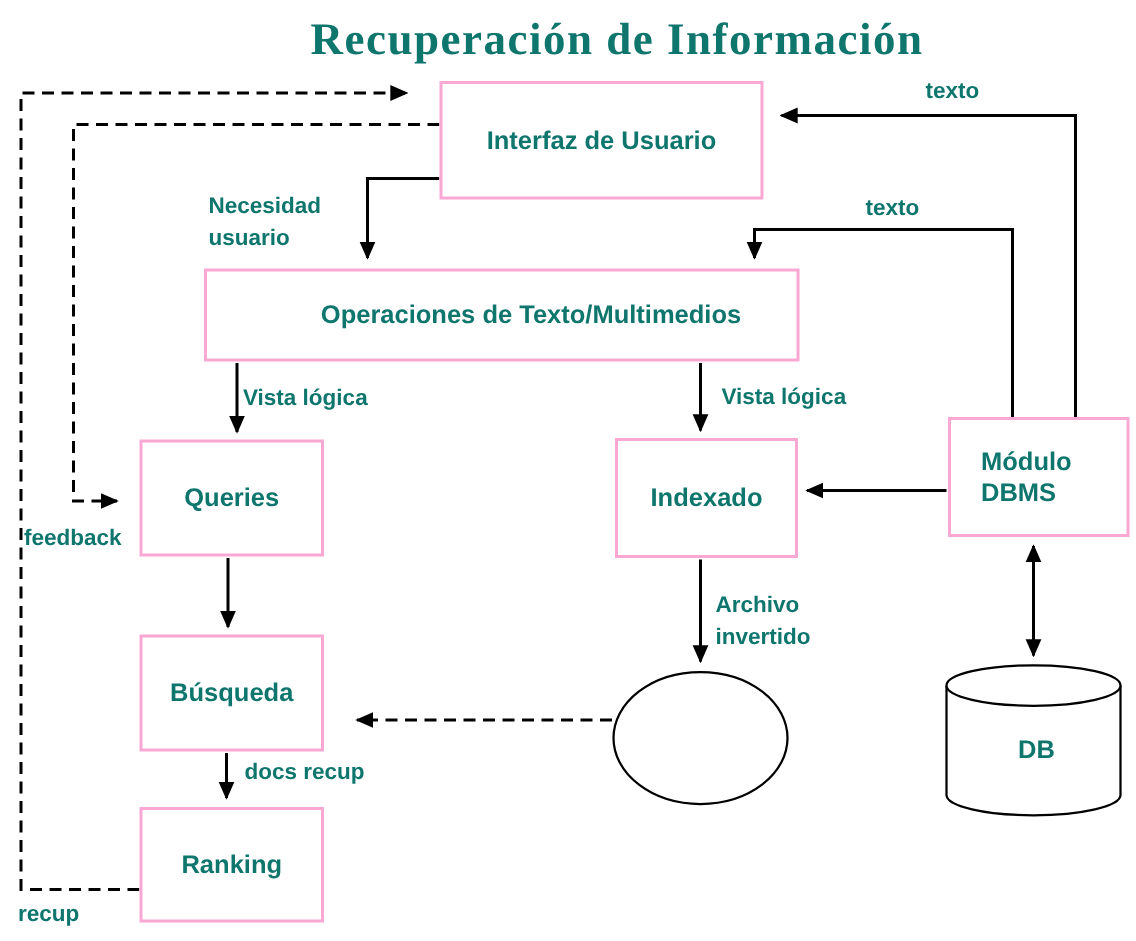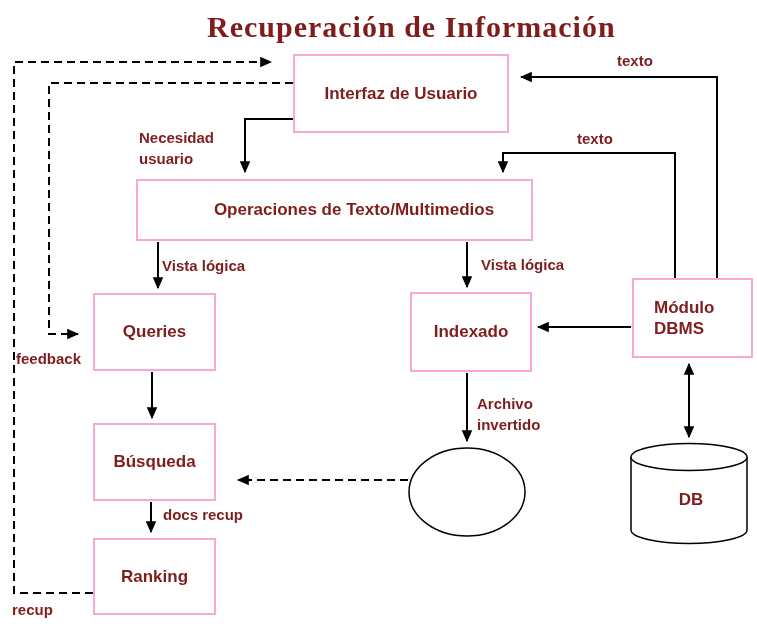--- a/index.html
+++ b/index.html
@@ -1,18 +1,18 @@
 <!DOCTYPE html>
 <html><head>
 <meta charset="utf-8">
 <style>
   html,body{margin:0;padding:0;background:#fff;}
   .stage{
     position:relative;width:757px;height:627px;background:#ffffff;
-    font-family:"Liberation Sans",sans-serif;color:#7f1d1d;overflow:hidden;
+    font-family:"Liberation Sans",sans-serif;color:#0f766e;overflow:hidden;
   }
   .title{
     position:absolute;left:207px;top:10px;
     font-family:"Liberation Serif",serif;font-weight:bold;
     font-size:30px;letter-spacing:1px;white-space:nowrap;
   }
   svg.canvas{position:absolute;left:0;top:0;}
   .box{
     position:absolute;border:2px solid #f9a8d4;box-sizing:border-box;background:#fff;
     display:flex;align-items:center;justify-content:center;

